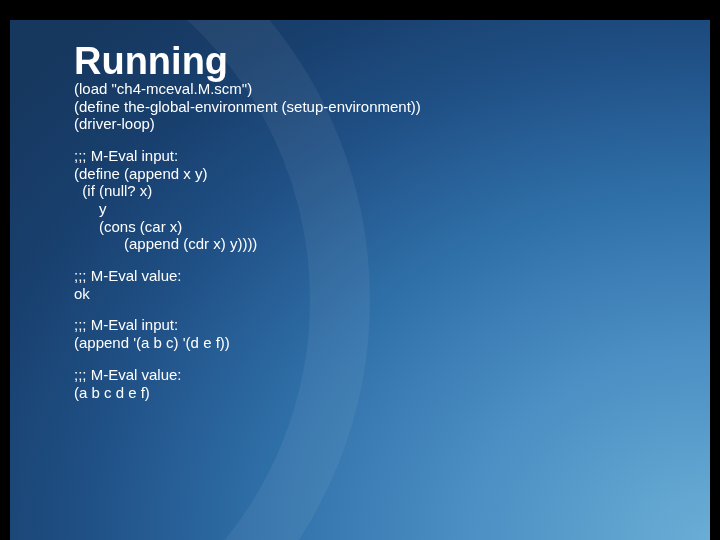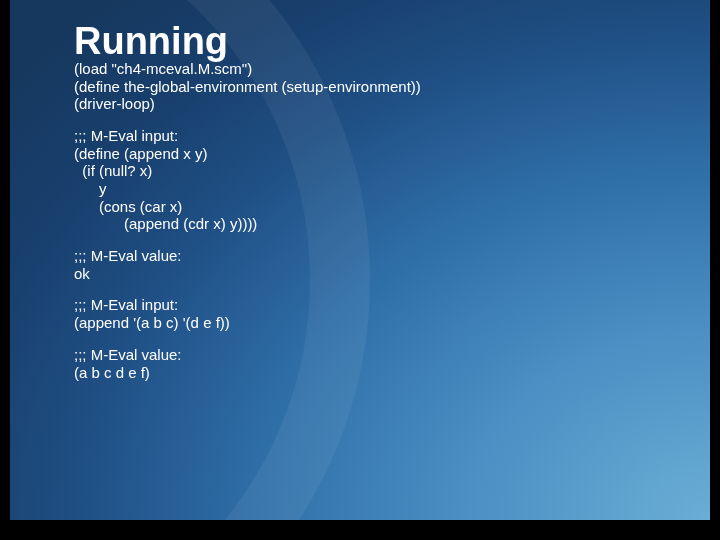--- a/index.html
+++ b/index.html
@@ -8,21 +8,21 @@
     width: 720px;
     height: 540px;
     overflow: hidden;
     font-family: "Segoe UI", "Tahoma", Arial, sans-serif;
   }
   .viewport {
     width: 720px;
     height: 540px;
     background: #000;
     display: flex;
-    align-items: flex-start;
+    align-items: flex-end;
     justify-content: center;
     position: relative;
   }
   .slide {
     width: 700px;
     height: 520px;
     position: relative;
     background:
       radial-gradient(ellipse 900px 700px at 100% 100%,
         #6aaed6 0%,

